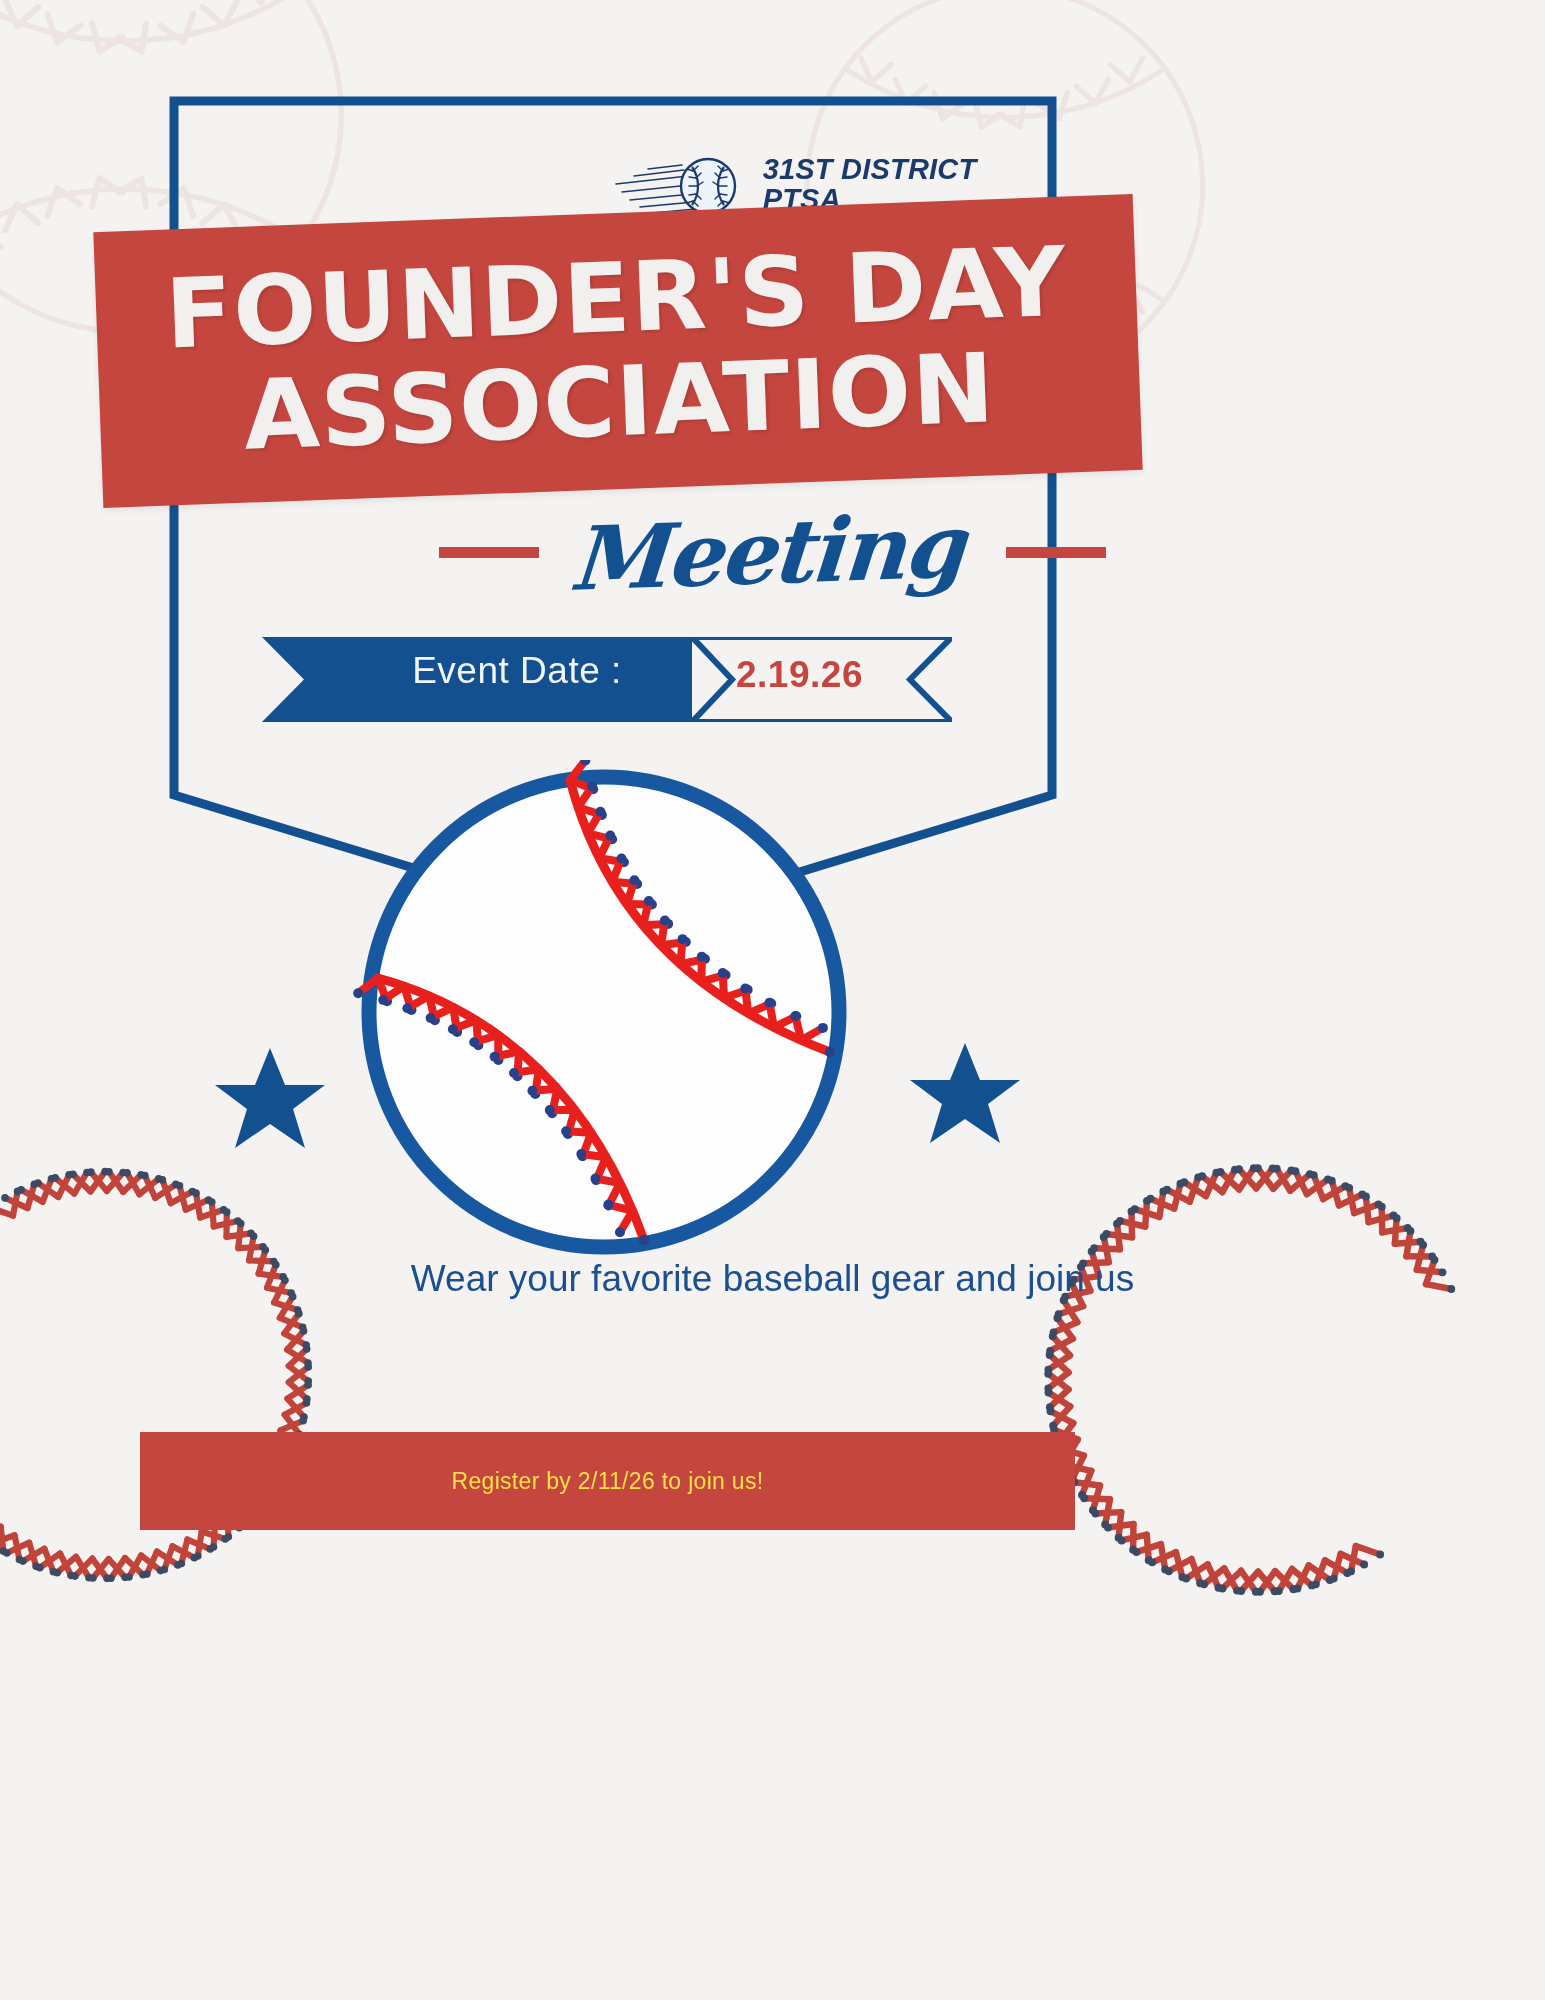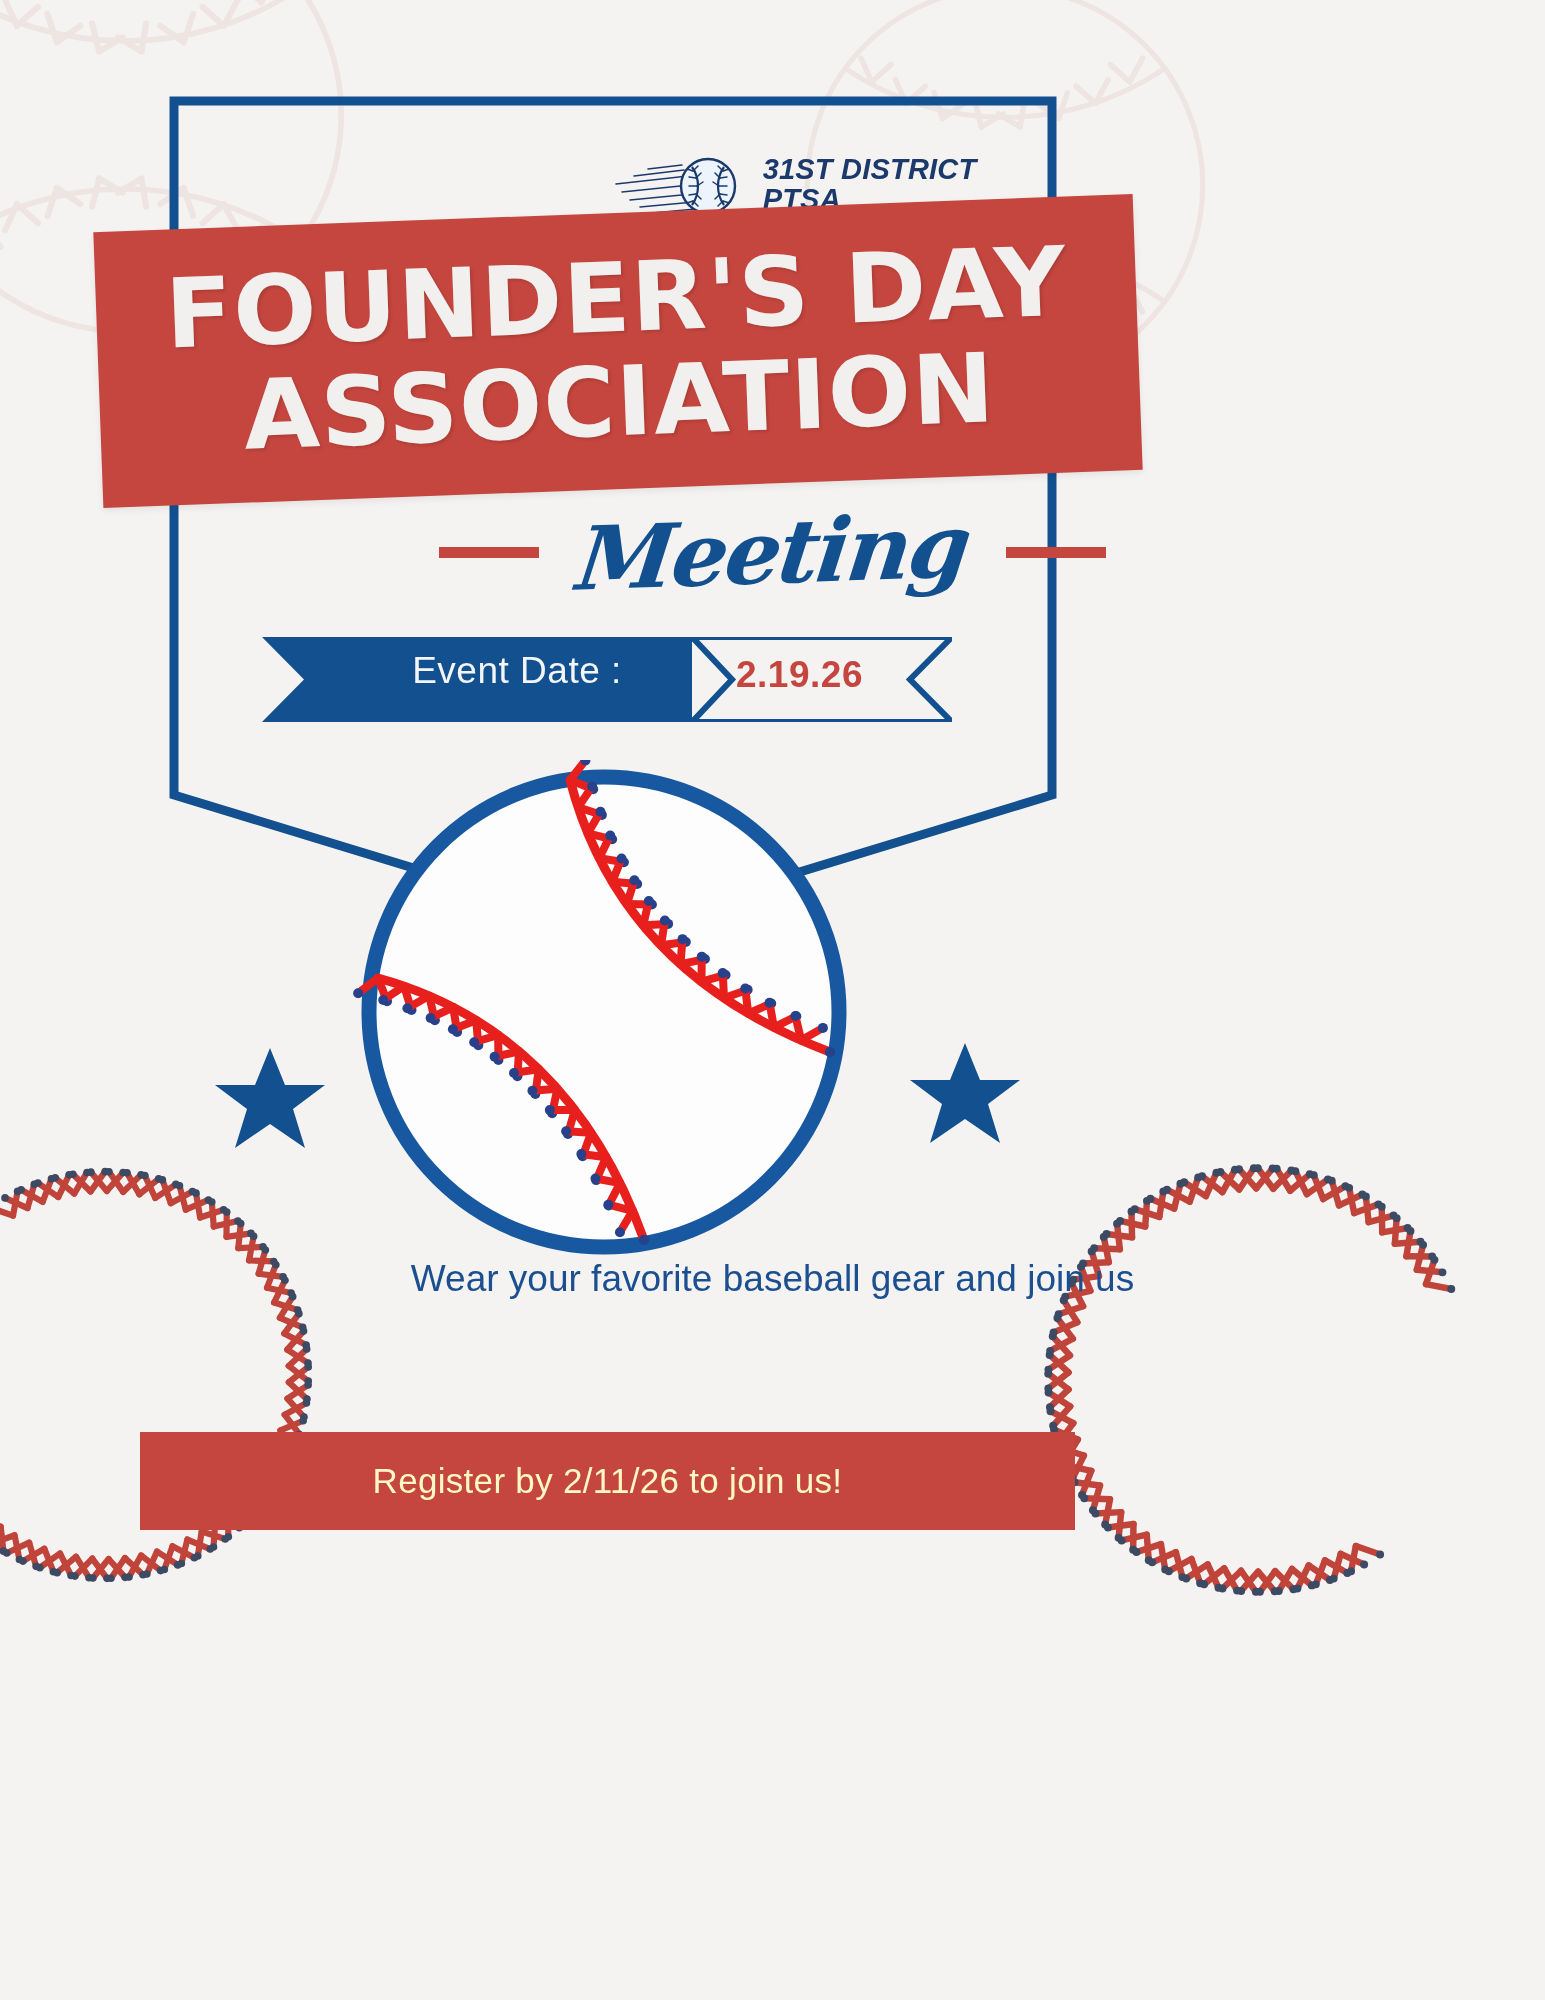--- a/index.html
+++ b/index.html
@@ -93,21 +93,21 @@
     position:absolute; left:190px; top:1255px; width:1165px;
     text-align:center; color:#1b4f8f;
     font-size:37px; line-height:1.28;
   }
 
   
   #footer-banner {
     position:absolute; left:140px; top:1432px; width:935px; height:98px;
     background:#c4463e; display:flex; align-items:center; justify-content:center;
   }
-  #footer-text { color:#fef9c3; font-size:35px; letter-spacing:.3px; }
+  #footer-text { color:#fde047; font-size:23px; letter-spacing:.3px; }
 </style>
 </head>
 <body>
 
 <div class="bg-deco" id="deco-ball-tl">
   <svg viewBox="0 0 200 200" width="470" height="470">
     <circle cx="100" cy="100" r="92" fill="none" stroke="#ead9d5" stroke-width="2.4"></circle>
     <path d="M26 46 C70 76 130 76 174 46" fill="none" stroke="#ead9d5" stroke-width="2.4"></path>
     <path d="M26 154 C70 124 130 124 174 154" fill="none" stroke="#ead9d5" stroke-width="2.4"></path>
     <g stroke="#ead9d5" stroke-width="2.6" stroke-linecap="round">

